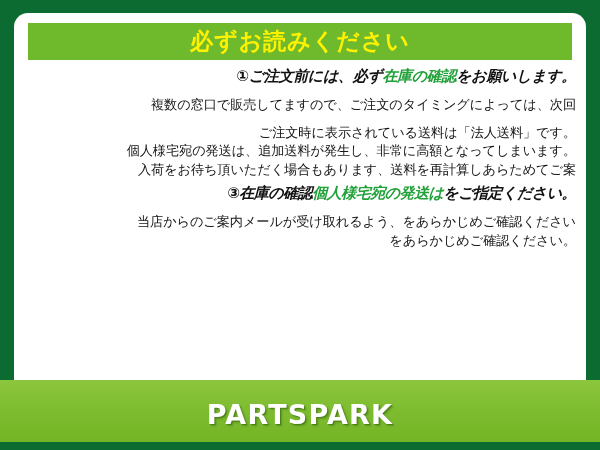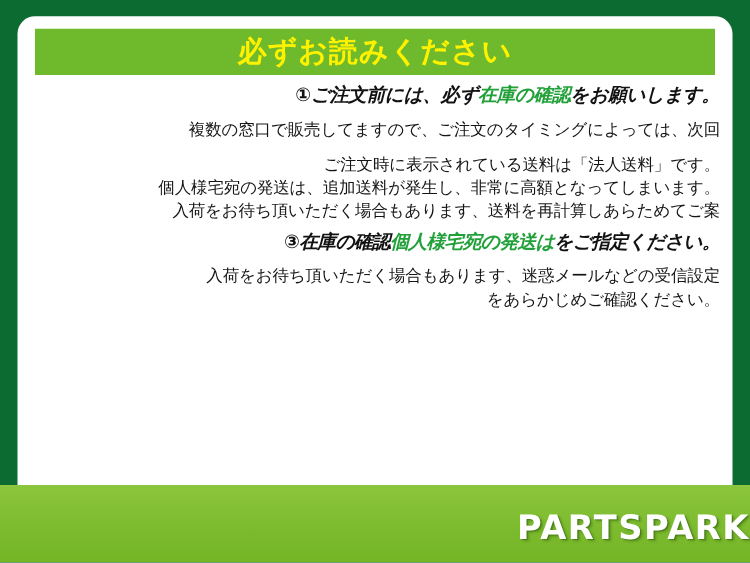--- a/index.html
+++ b/index.html
@@ -22,26 +22,26 @@
     background: #0b6b30;
     background: linear-gradient(to bottom, #0b6b30 0%, #0b6b30 86%, #0b6b30 100%);
     overflow: hidden;
   }
 
   
   #footer-band {
     position: absolute;
     left: 0;
     right: 0;
-    bottom: 0;
+    bottom: 8px;
     height: 62px;
     background: linear-gradient(to bottom, #8cc63e 0%, #7cbb2e 55%, #73b525 100%);
     display: flex;
     align-items: center;
-    justify-content: flex-end;
+    justify-content: center;
   }
 
   #brand-logo {
     color: #ffffff;
     font-size: 27px;
     font-weight: bold;
     letter-spacing: 1.2px;
     font-family: "DejaVu Sans", "Liberation Sans", sans-serif;
     text-shadow: 1px 1px 0 rgba(60,110,20,0.55), 2px 2px 2px rgba(40,80,10,0.35);
     margin-top: 6px;
@@ -150,21 +150,21 @@
           <div>個人様宅宛の発送は、追加送料が発生し、非常に高額となってしまいます。</div>
           <div>入荷をお待ち頂いただく場合もあります、送料を再計算しあらためてご案</div>
         </div>
       </div>
 
       <div class="item" id="item-3">
         <div class="item-heading">
           <span>③</span><span>在庫の確認</span><span class="hl">個人様宅宛の発送は</span><span>をご指定ください。</span>
         </div>
         <div class="item-body">
-          <div>入荷をお待ち頂いただく場合もあります、迷惑メールなどの受信設定</div>
+          <div>当店からのご案内メールが受け取れるよう、をあらかじめご確認ください</div>
           <div>をあらかじめご確認ください。</div>
         </div>
       </div>
 
     </div>
   </div>
 
   <div id="footer-band">
     <div id="brand-logo">PARTSPARK</div>
   </div>

